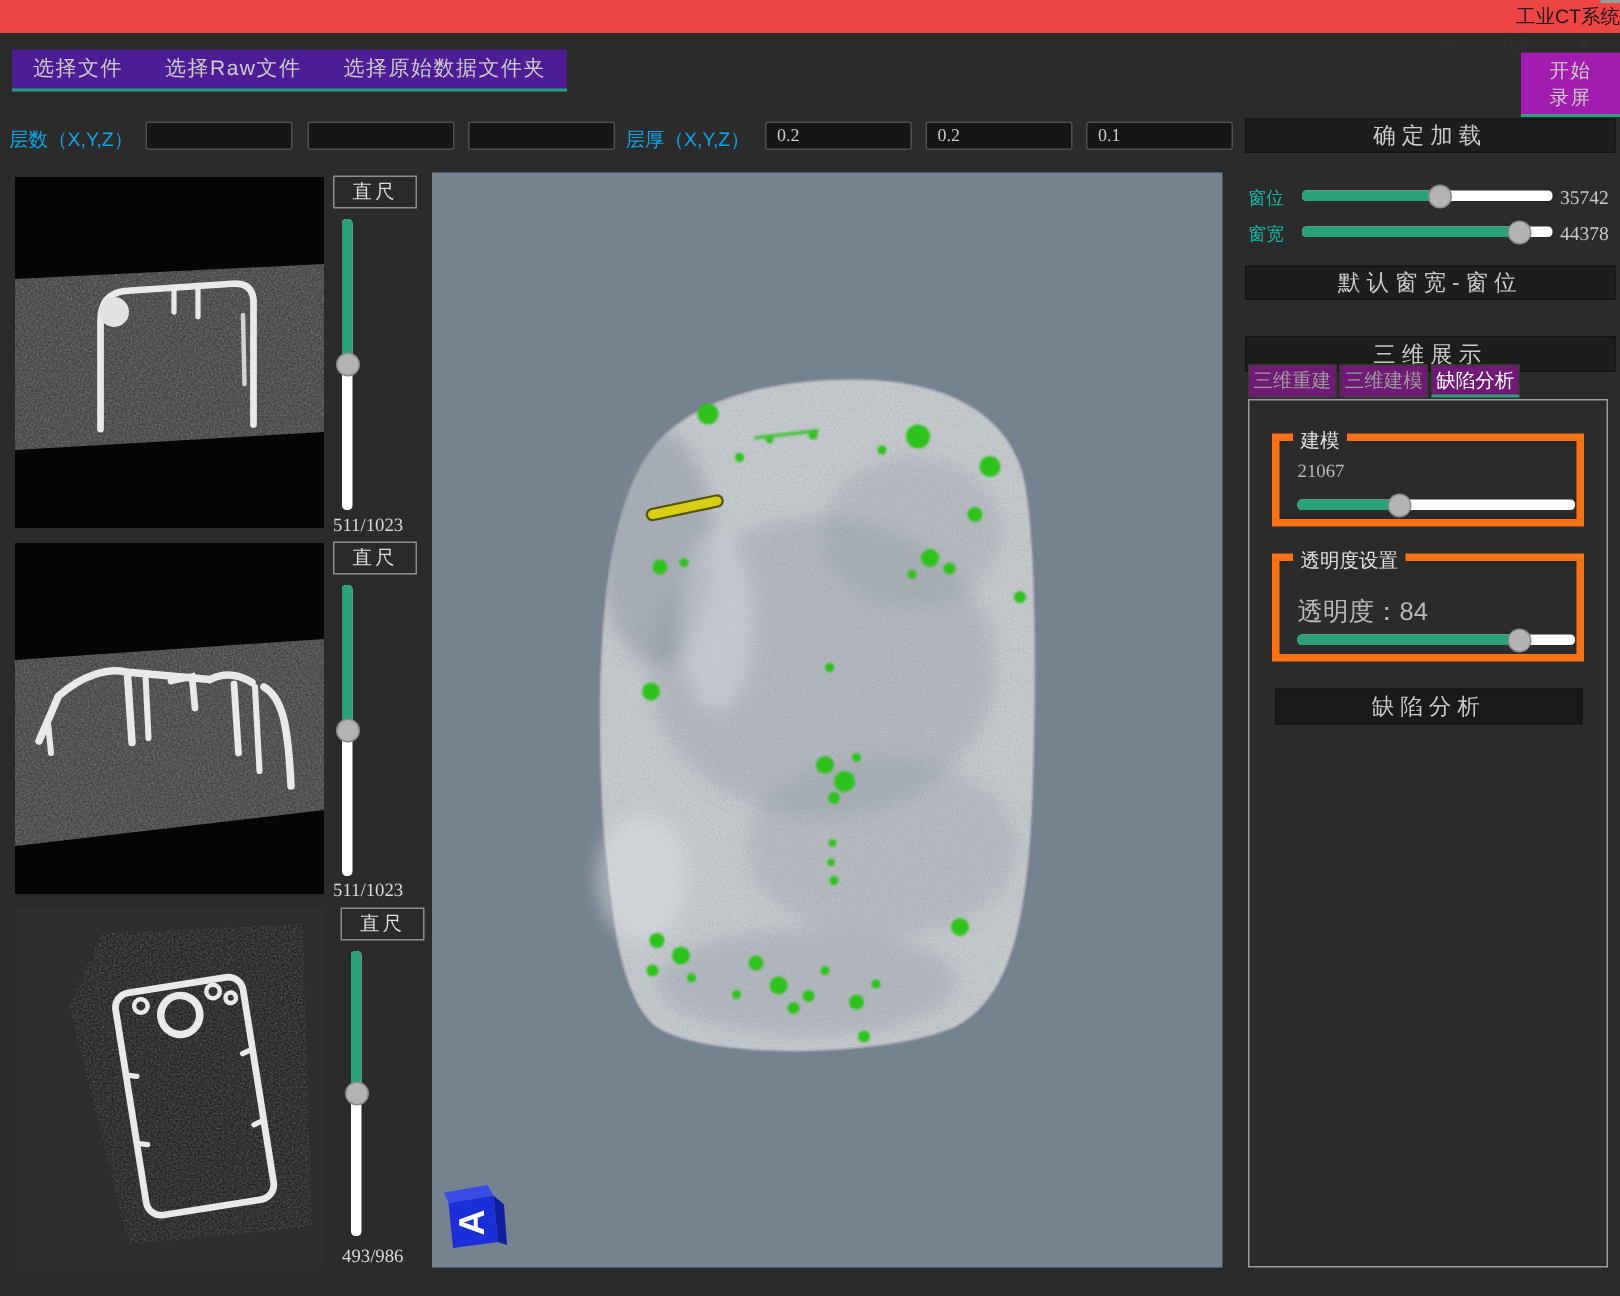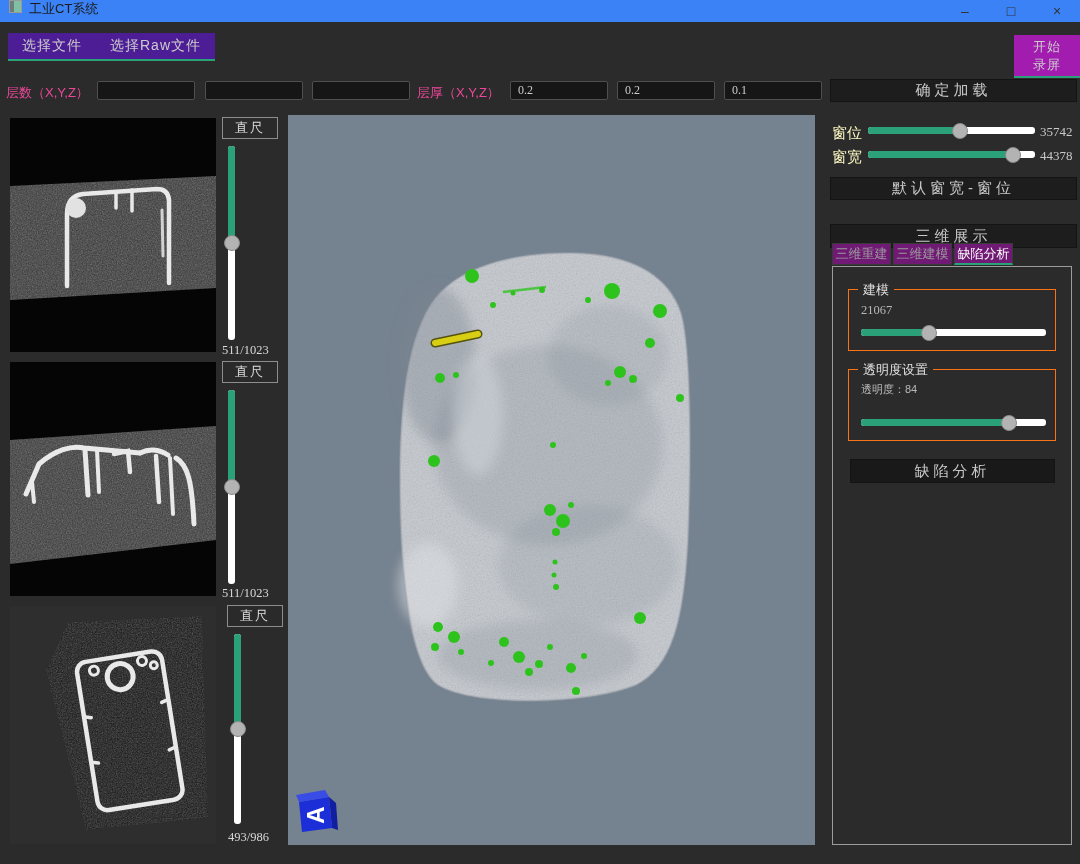--- a/index.html
+++ b/index.html
@@ -5,42 +5,42 @@
   * { margin:0; padding:0; box-sizing:border-box; }
   html,body { width:1080px; height:864px; }
   body {
     font-family:"Liberation Sans","DejaVu Sans",sans-serif;
     background:#2b2b2b; color:#c9c9c9; overflow:hidden; position:relative;
   }
   .mono { font-family:Liberation Serif, serif; }
 
   
   .titlebar { position:absolute; left:0; top:0; width:1080px; height:22px;
-    background:#3b82f6; display:flex; align-items:flex-start; }
+    background:#ef4444; display:flex; align-items:flex-end;flex-direction:column; }
   .app-icon { width:13px; height:13px; margin-left:9px; border:1px solid #9a9a9a;
     display:flex; }
   .app-icon .ic-l { width:40%; height:100%; background:#6d7d7c; }
   .app-icon .ic-r { width:60%; height:100%; background:#7fc0a4; }
   .title-text { margin-left:7px; font-size:13px; color:#1b1b1b; }
   .win-controls { margin-left:auto; display:flex; height:100%; }
   .win-btn { width:46px; height:100%; display:flex; align-items:center;
     justify-content:center; font-size:14px; color:#333; cursor:default; }
 
   
   .toolbar-group { position:absolute; left:8px; top:33px; height:28px;
     display:inline-flex; background:#4c1d95;
     border-bottom:2px solid var(--accent-green,#2e8e6c); }
   .tool-btn { padding:0 14px; display:flex; align-items:center; font-size:14px;
     color:#cccccc; background:transparent; border:none; letter-spacing:1px; }
   .record-group { position:absolute; left:1014px; top:35px; height:43px;
     display:inline-flex; background:#a21caf;
     border-bottom:2px solid var(--accent-green,#2e8e6c); }
 
   
-  .param-label { position:absolute; font-size:13px; color:#ec4899; top:84px; }
+  .param-label { position:absolute; font-size:13px; color:#0ea5e9; top:84px; }
   .param-input { position:absolute; top:81px; width:98px; height:19px;
     background:#161616; border:1px solid #4f4f4f; border-radius:2px;
     color:#cccccc; font-size:12px; padding:0 7px; }
   .big-btn { position:absolute; background:#1d1d1d; border:1px solid #141414;
     color:#c9c9c9; font-size:15px; letter-spacing:4px; display:flex;
     align-items:center; justify-content:center; }
 
   
   .slice-img { position:absolute; left:10px; width:206px; background:#000; }
   .ruler-btn { position:absolute; width:56px; height:22px; background:#2a2a2a;
@@ -63,29 +63,29 @@
     width:var(--fill,50%); background:var(--accent-green,#2aa179); border-radius:3px; }
   .hslider .hknob { position:absolute; top:-4.5px; left:calc(var(--fill,50%) - 8px);
     width:16px; height:16px; border-radius:50%; background:#b3b3b3;
     border:1px solid #8a8a8a; }
 
   
   .viewport { position:absolute; left:288px; top:115px; width:527px; height:730px;
     background:var(--viewport-bg,#75828f); overflow:hidden; }
 
   
-  .rp-label { position:absolute; font-size:15px; color:#fef9c3; }
+  .rp-label { position:absolute; font-size:12px; color:#14b8a6; }
   .rp-value { position:absolute; font-size:13px; color:#c9c9c9; }
   .tab { position:absolute; top:243px; width:59px; height:22px; background:#701a75;
     border:1px solid #3a3a3a; color:#9b9b9b; font-size:13px; display:flex;
     align-items:center; justify-content:center; }
   .tab.active { color:#ffffff; border-bottom:2px solid var(--accent-green,#2e8e6c); }
   .tab-frame { position:absolute; left:832px; top:266px; width:240px; height:579px;
     border:1px solid #9c9c9c; }
-  .groupbox { position:absolute; border:1px solid #f97316;padding-left:12px; }
+  .groupbox { position:absolute; border:5px solid #f97316;padding-left:12px; }
   .legend { position:absolute; top:-9px; left:9px; background:#2b2b2b;
     padding:0 5px; font-size:13px; color:#e2e2e2; }
   .gb-text { position:absolute; font-size:12.5px; color:#b8b8b8; }
 </style>
 </head>
 <body>
 
 <div class="titlebar">
   <div class="app-icon">
     <div class="ic-l"></div>
@@ -95,20 +95,21 @@
   <div class="win-controls">
     <div class="win-btn">–</div>
     <div class="win-btn">□</div>
     <div class="win-btn">×</div>
   </div>
 </div>
 
 <div class="toolbar-group">
   <button class="tool-btn">选择文件</button>
   <button class="tool-btn">选择Raw文件</button>
+  <button class="tool-btn">选择原始数据文件夹</button>
 </div>
 <div class="record-group">
   <button class="tool-btn" style="font-size:13px">开始录屏</button>
 </div>
 
 <div class="param-label" style="left:6px">层数（X,Y,Z）</div>
 <input class="param-input mono" style="left: 97px;" value="">
 <input class="param-input mono" style="left: 205px;" value="">
 <input class="param-input mono" style="left: 312px;" value="">
 <div class="param-label" style="left:417px">层厚（X,Y,Z）</div>
@@ -321,21 +322,21 @@
   <div class="gb-text mono" style="left:12px;top:13px">21067</div>
   <div class="hslider" style="left: 12px; top: 39px; width: 185px; --fill: 37%;">
     <div class="htrack"></div>
       <div class="hfill"></div>
     <div class="hknob"></div>
   </div>
 </div>
 
 <div class="groupbox" style="left:848px;top:369px;width:208px;height:72px">
   <div class="legend">透明度设置</div>
-  <div class="gb-text" style="left:12px;top:12px;font-size:11px">透明度：84</div>
+  <div class="gb-text" style="left:12px;top:22px;font-size:17px">透明度：84</div>
   <div class="hslider" style="left: 12px; top: 49px; width: 185px; --fill: 80%;">
     <div class="htrack"></div>
       <div class="hfill"></div>
     <div class="hknob"></div>
   </div>
 </div>
 
 <div class="big-btn" style="left:850px;top:459px;width:205px;height:24px;background:#191919">缺陷分析</div>
 
 </body></html>

